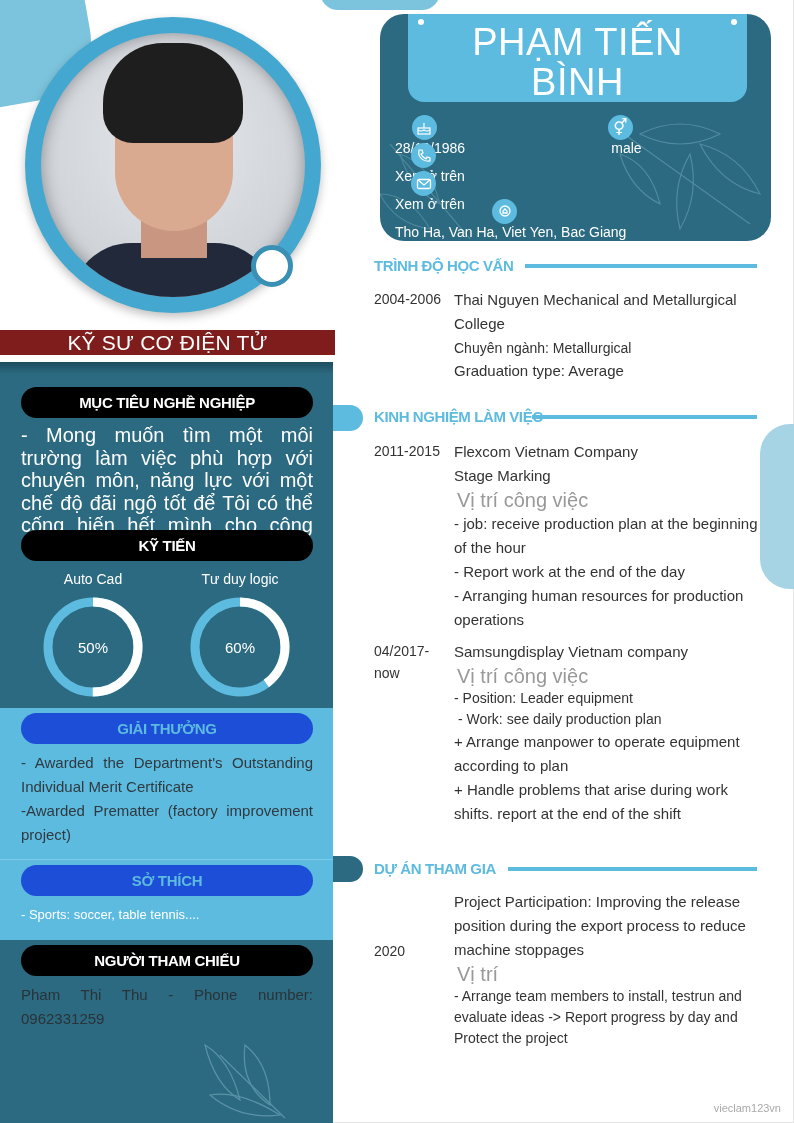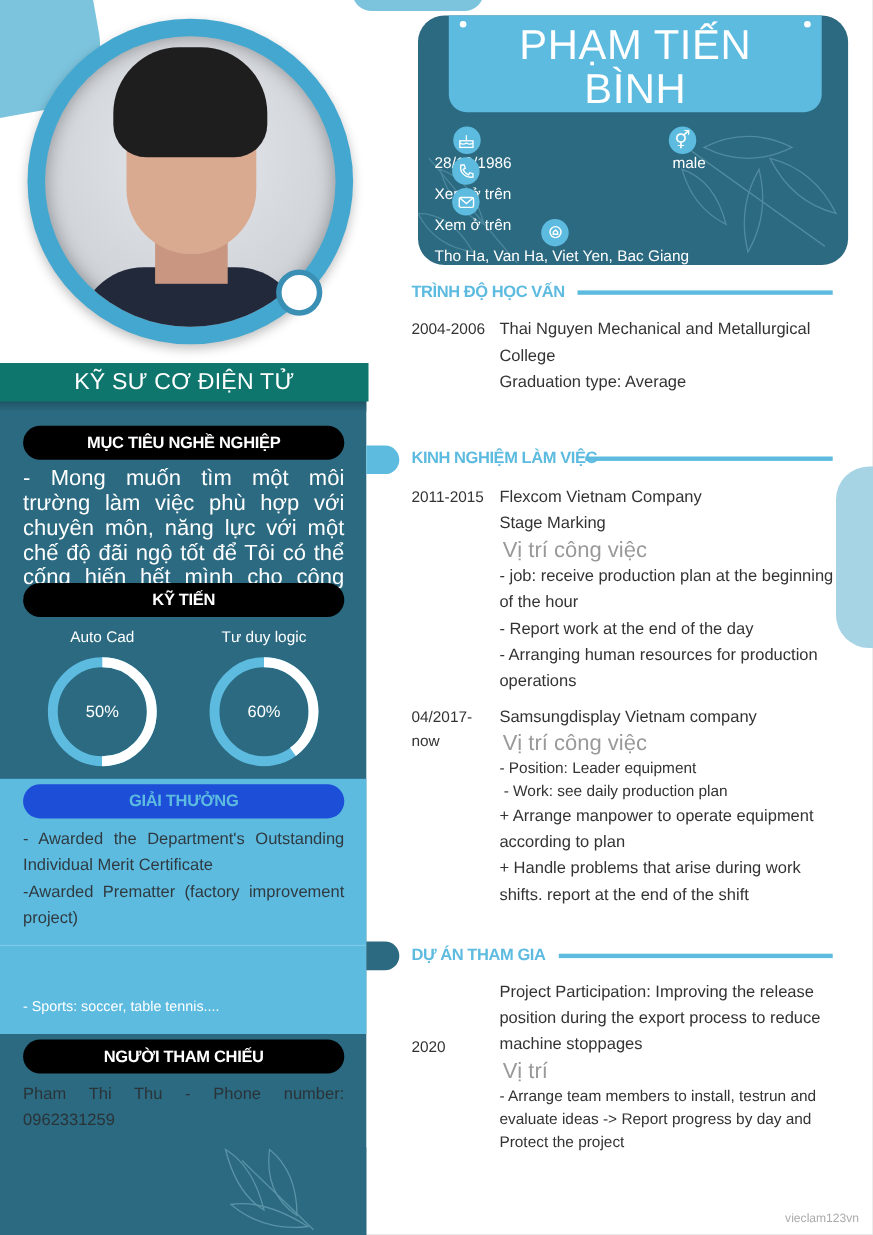--- a/index.html
+++ b/index.html
@@ -8,21 +8,21 @@
 
   .page { position: absolute; left: 0; top: 0; width: 794px; height: 1123px; background: #fff; border-right: 1px solid #e4e4e4; border-bottom: 1px solid #e4e4e4; }
 
   
   .blob-tl { position: absolute; left: -20px; top: -30px; width: 110px; height: 130px; background: #7cc4dd; border-radius: 0 0 60px 0; transform: rotate(-10deg); }
   .blob-top { position: absolute; left: 320px; top: -8px; width: 120px; height: 18px; background: #7cc4dd; border-radius: 0 0 20px 20px; }
   .blob-right { position: absolute; left: 760px; top: 424px; width: 40px; height: 165px; background: #a7d4e4; border-radius: 30px 0 0 30px; }
 
   
   .left-col { position: absolute; left: 0; top: 362px; width: 333px; height: 761px; background: #2b6a80; }
-  .left-head { position: absolute; left: 0; top: 330px; width: 335px; height: 35px; background: #0f766e; display: flex; align-items: center; justify-content: center; color: #fff; font-size: 21px; letter-spacing: 0.2px; }
+  .left-head { position: absolute; left: 0; top: 330px; width: 335px; height: 25px; background: #7f1d1d; display: flex; align-items: center; justify-content: center; color: #fff; font-size: 21px; letter-spacing: 0.2px; }
   .left-shadow { position: absolute; left: 0; top: 362px; width: 333px; height: 12px; background: linear-gradient(#1d4d5f, #2b6a80); }
 
   .photo-ring { position: absolute; left: 25px; top: 17px; width: 296px; height: 296px; border-radius: 50%; background: #43a7d0; box-shadow: 0 4px 10px rgba(0,0,0,0.25); }
   .photo { position: absolute; left: 41px; top: 33px; width: 264px; height: 264px; border-radius: 50%; background: radial-gradient(circle at 50% 40%, #e4e6ea 0%, #cfd3d8 70%, #b8bcc2 100%); overflow: hidden; box-shadow: inset 0 0 16px rgba(0,0,0,0.35); }
   .photo .hair { position: absolute; left: 62px; top: 10px; width: 140px; height: 100px; background: #1f1e1f; border-radius: 60px 60px 30px 30px; }
   .photo .face { position: absolute; left: 74px; top: 38px; width: 118px; height: 160px; background: #d9a990; border-radius: 50px 50px 60px 60px; }
   .photo .neck { position: absolute; left: 100px; top: 185px; width: 66px; height: 40px; background: #c99781; }
   .photo .shirt { position: absolute; left: 30px; top: 210px; width: 204px; height: 80px; background: #22293b; border-radius: 60px 60px 0 0; }
   .dot-ring { position: absolute; left: 251px; top: 245px; width: 42px; height: 42px; border-radius: 50%; background: #fff; border: 5px solid #3a8fb5; }
 
@@ -110,20 +110,21 @@
   </div>
 
   <div class="light-band" style="top:708px; height:232px;"></div>
   <div style="position:absolute; left:0; top:859px; width:333px; height:1px; background:#7ccbe8;"></div>
   <div class="section-pill pill-white" style="top:713px;">GIẢI THƯỞNG</div>
   <div class="left-text" style="top:751px; color:#2f3a40; font-size:15px; line-height:24px;">
     <div>- Awarded the Department's Outstanding Individual Merit Certificate</div>
     <div style="text-align:justify; text-align-last:justify;">-Awarded Prematter (factory improvement project)</div>
   </div>
 
+  <div class="section-pill pill-white" style="top:865px;">SỞ THÍCH</div>
   <div class="left-text" style="top:904px; color:#fff; font-size:13px;">- Sports: soccer, table tennis....</div>
 
   <div class="section-pill pill-blue" style="top:945px;">NGƯỜI THAM CHIẾU</div>
   <div class="left-text" style="top:983px; color:#2a3338; font-size:15px; line-height:24px;">Pham Thi Thu - Phone number: 0962331259</div>
   <div style="position:absolute; left:0; top:1043px; width:333px; height:80px; background:#2b6a80;"></div>
 
   <svg class="leaf" style="left:200px; top:1040px;" width="100" height="80" viewBox="0 0 100 80">
     <g fill="none" stroke="#5a93a8" stroke-width="1.2">
       <path d="M5 5 Q30 20 40 60 Q15 45 5 5Z"></path>
       <path d="M45 5 Q70 25 70 65 Q40 45 45 5Z"></path>
@@ -203,20 +204,21 @@
     </span>
     <span>Tho Ha, Van Ha, Viet Yen, Bac Giang</span>
   </div>
 
   <div class="sec-title" style="left:374px; top:257px;">TRÌNH ĐỘ HỌC VẤN</div>
   <div class="sec-line" style="left:525px; top:264px; width:232px;"></div>
 
   <div class="date" style="top:288px;">2004-2006</div>
   <div class="entry" style="top:288px;">
     <div class="ttl">Thai Nguyen Mechanical and Metallurgical College</div>
+    <div class="small" style="margin-top:2px;">Chuyên ngành: Metallurgical</div>
     <div>Graduation type: Average</div>
   </div>
 
   <div class="sec-tab" style="top:405px; background:#5dbbe0;"></div>
   <div class="sec-title" style="left:374px; top:408px;">KINH NGHIỆM LÀM VIỆC</div>
   <div class="sec-line" style="left:532px; top:415px; width:225px;"></div>
 
   <div class="date" style="top:440px;">2011-2015</div>
   <div class="entry" style="top:440px;">
     <div class="ttl">Flexcom Vietnam Company</div>

